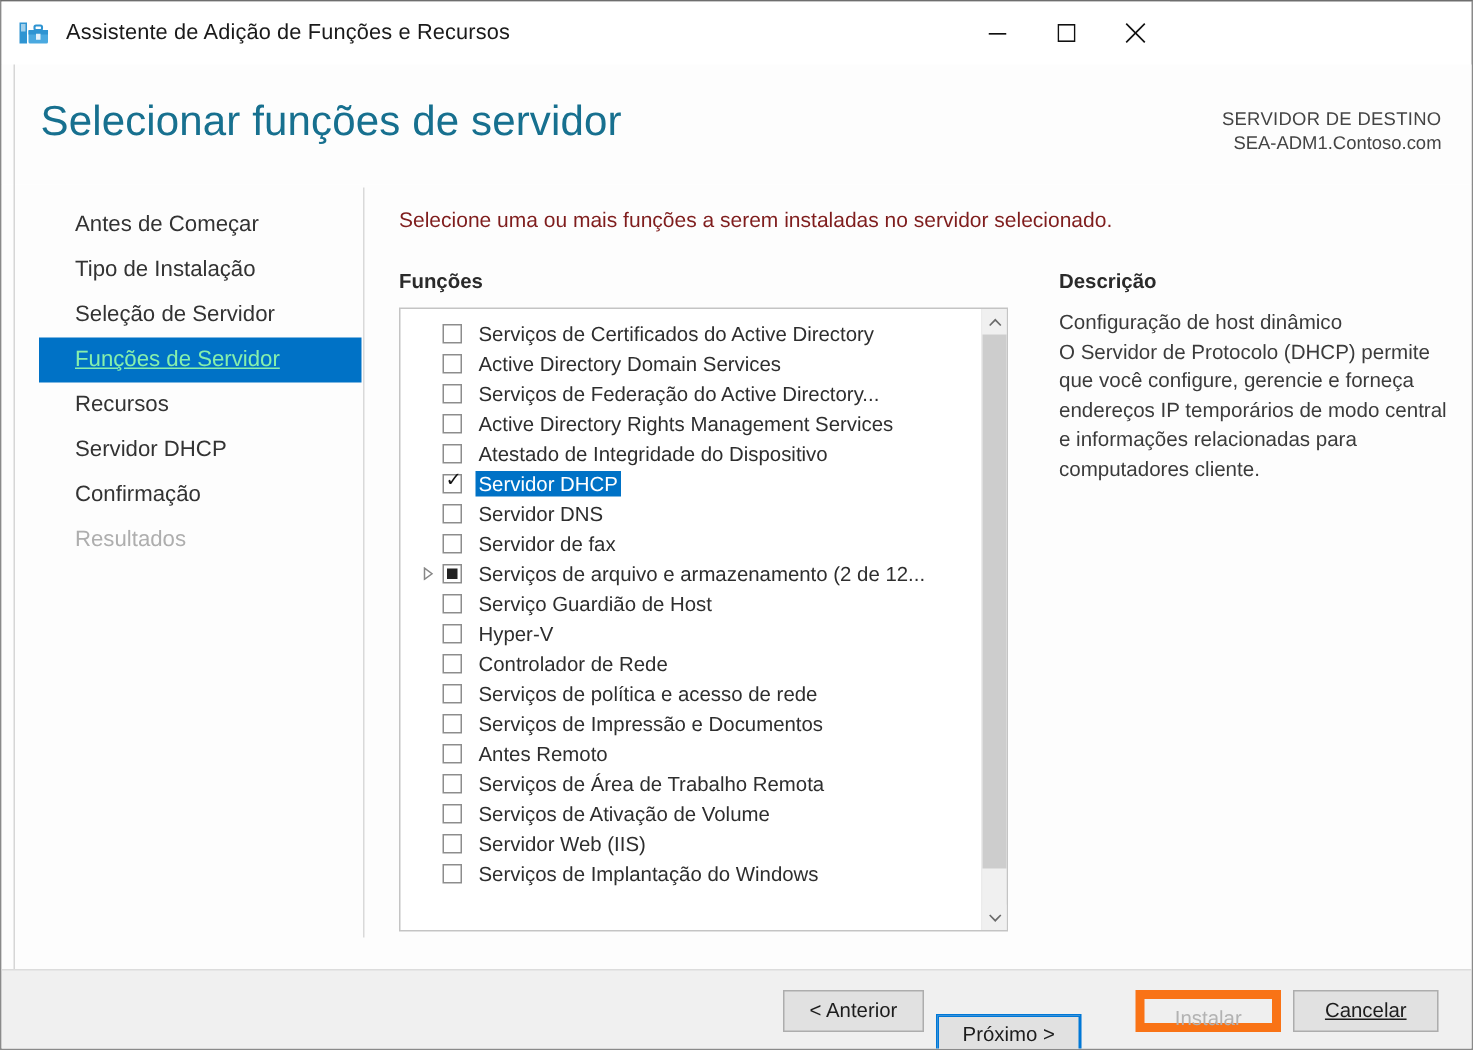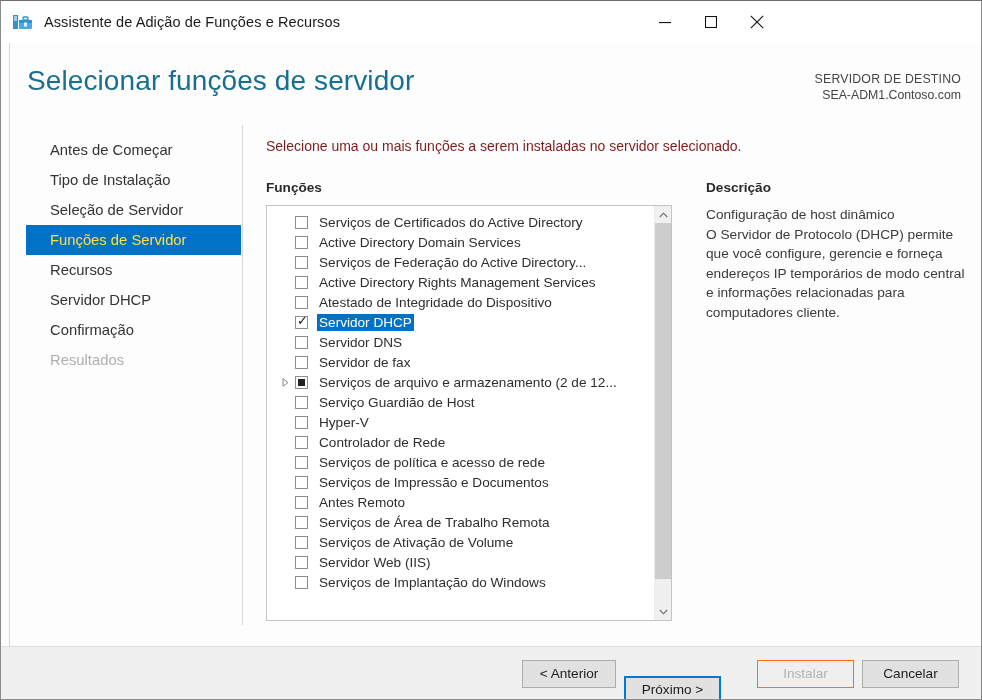--- a/index.html
+++ b/index.html
@@ -134,21 +134,22 @@
     height: 30px;
     line-height: 30px;
     padding-left: 24px;
     font-size: 14.8px;
     color: #333333;
     white-space: nowrap;
     cursor: default;
   }
   .nav-item.selected {
     background: #0072c6;
-    color: #fde047;
+    color: #86efac;
+    text-decoration: underline;
   }
   .nav-item.disabled {
     color: #aeaeae;
   }
 
   
   .main {
     position: absolute;
     left: 265px;
     top: 0;
@@ -317,27 +318,27 @@
     text-align: center;
   }
   .btn.default {
     border: 1px solid #0078d7;
     outline: 1px solid #0078d7;
     outline-offset: -2px;
     background: #e1e1e1;
   }
   .btn.disabled {
     background: #efefef;
-    border: 1px solid #f97316;
+    border: 6px solid #f97316;
     color: #b2b2b2;
   }
   .btn-prev   { left: 521px; width: 94px; }
   .btn-next   { left: 623px; width: 97px; margin-top: 16px; }
   .btn-install{ left: 756px; width: 97px; }
-  .btn-cancel { left: 861px; width: 97px; }
+  .btn-cancel { left: 861px; width: 97px; text-decoration: underline; }
 </style>
 </head>
 <body>
 
 <div class="window">
 
   <div class="titlebar">
     <div class="title-icon">
       <svg width="22" height="22" viewBox="0 0 22 22">
         <rect x="1" y="4" width="5" height="14" fill="#2e94d2"></rect>

